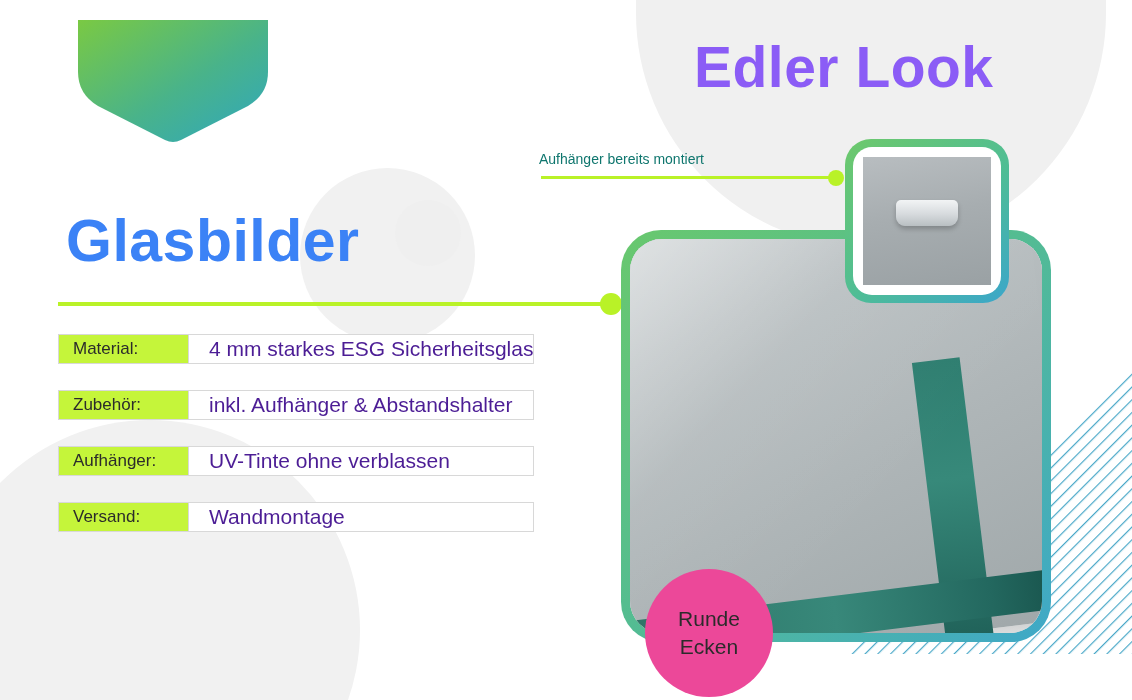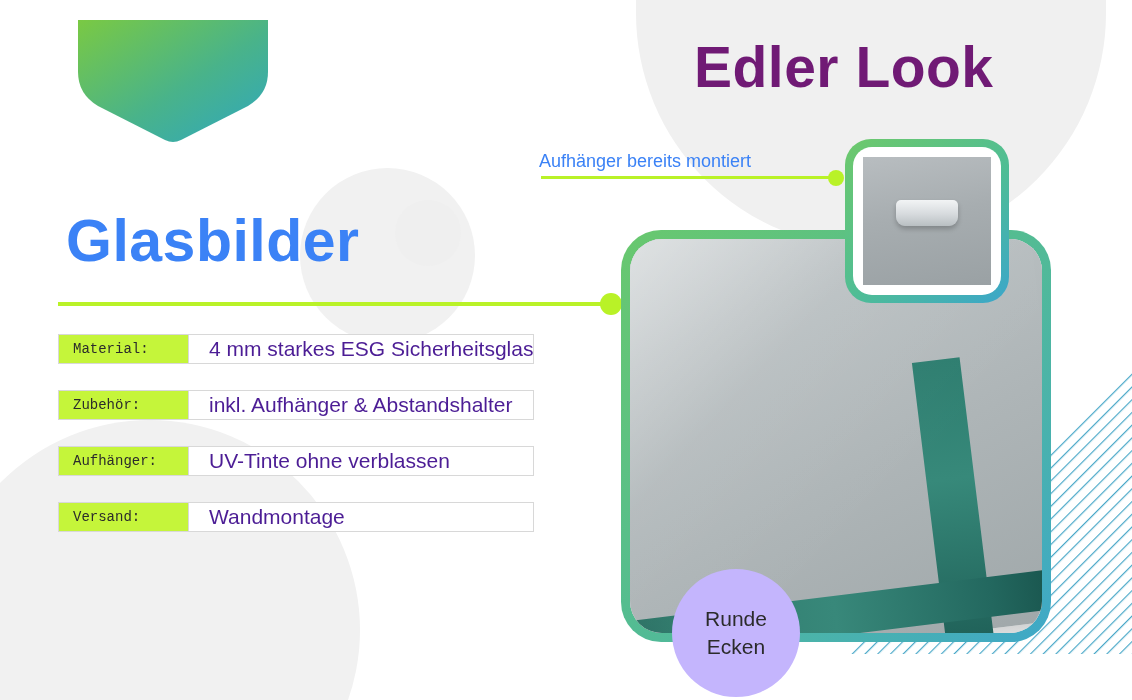--- a/index.html
+++ b/index.html
@@ -74,21 +74,21 @@
     height: 122px;
   }
 
   
   .edler-look {
     position: absolute;
     left: 694px;
     top: 34px;
     font-size: 57px;
     font-weight: bold;
-    color: #701a75;
+    color: #8b5cf6;
     letter-spacing: 0.5px;
     white-space: nowrap;
   }
   .glasbilder {
     position: absolute;
     left: 66px;
     top: 207px;
     font-size: 59px;
     font-weight: bold;
     color: #3b82f6;
@@ -131,25 +131,24 @@
     background: #ffffff;
     box-sizing: border-box;
   }
   .spec-label {
     background: #c5f53a;
     min-width: 130px;
     display: flex;
     align-items: center;
     padding-left: 14px;
     padding-right: 10px;
-    font-size: 14px;
+    font-size: 17px;
     color: #2b2b2b;
     box-sizing: border-box;
     border-right: 1.5px solid #d8d8d8;
-    font-family: Liberation Mono, monospace;
   }
   .spec-value {
     display: flex;
     align-items: center;
     padding-left: 20px;
     font-size: 21px;
     color: #4c1d95;
     white-space: nowrap;
   }
 
@@ -268,22 +267,22 @@
     width: 38px;
     height: 7px;
     background: #8d9497;
     border-radius: 3px;
   }
 
   .hanger-caption {
     position: absolute;
     left: 539px;
     top: 151px;
-    font-size: 18px;
-    color: #3b82f6;
+    font-size: 14px;
+    color: #0f766e;
     white-space: nowrap;
   }
   .hanger-line {
     position: absolute;
     left: 541px;
     top: 176px;
     width: 295px;
     height: 3px;
     background: #b9f227;
   }
@@ -294,26 +293,26 @@
     width: 16px;
     height: 16px;
     border-radius: 50%;
     background: #b9f227;
     z-index: 5;
   }
 
   
   .runde-badge {
     position: absolute;
-    left: 672px;
+    left: 645px;
     top: 569px;
     width: 128px;
     height: 128px;
     border-radius: 50%;
-    background: #c4b5fd;
+    background: #ec4899;
     display: flex;
     flex-direction: column;
     align-items: center;
     justify-content: center;
     z-index: 6;
   }
   .runde-badge span {
     font-size: 21px;
     color: #2b2b2b;
     line-height: 1.32;

